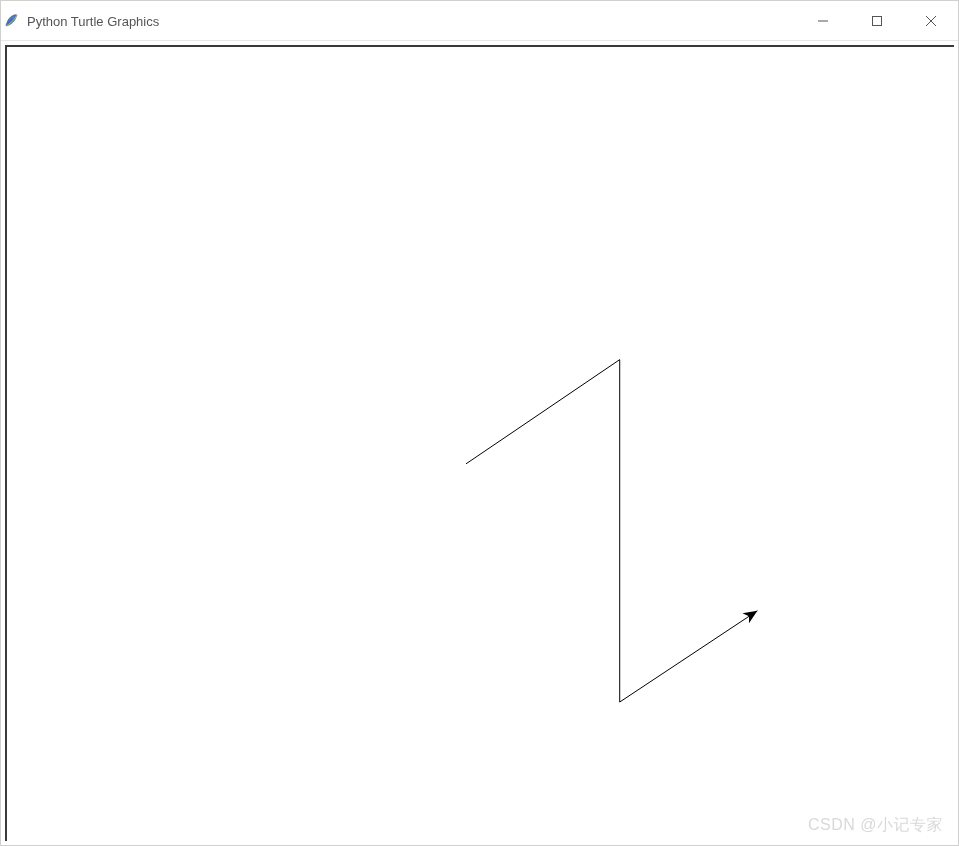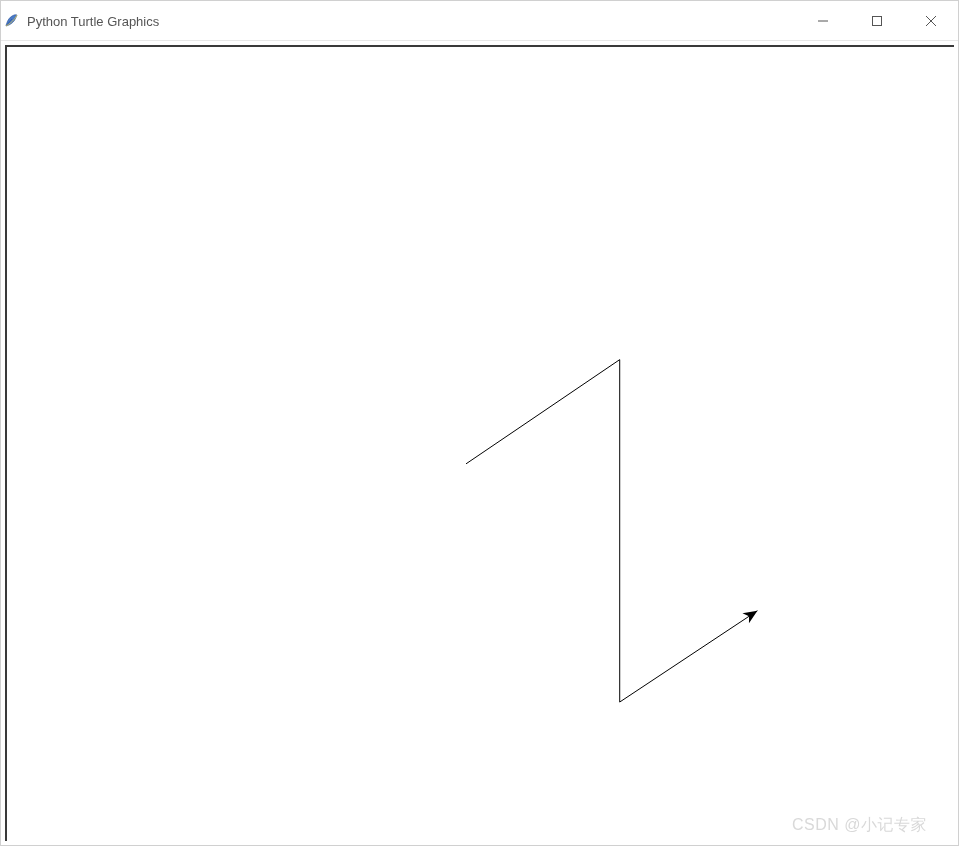--- a/index.html
+++ b/index.html
@@ -86,21 +86,21 @@
     }
     .turtle-canvas {
       position: absolute;
       top: 0;
       left: 0;
       width: 100%;
       height: 100%;
     }
     .watermark {
       position: absolute;
-      right: 32px;
+      right: 16px;
       bottom: 10px;
       font-size: 16px;
       color: #d9d9d9;
       letter-spacing: 0.5px;
       pointer-events: none;
       user-select: none;
     }
   </style>
 </head>
 <body>

